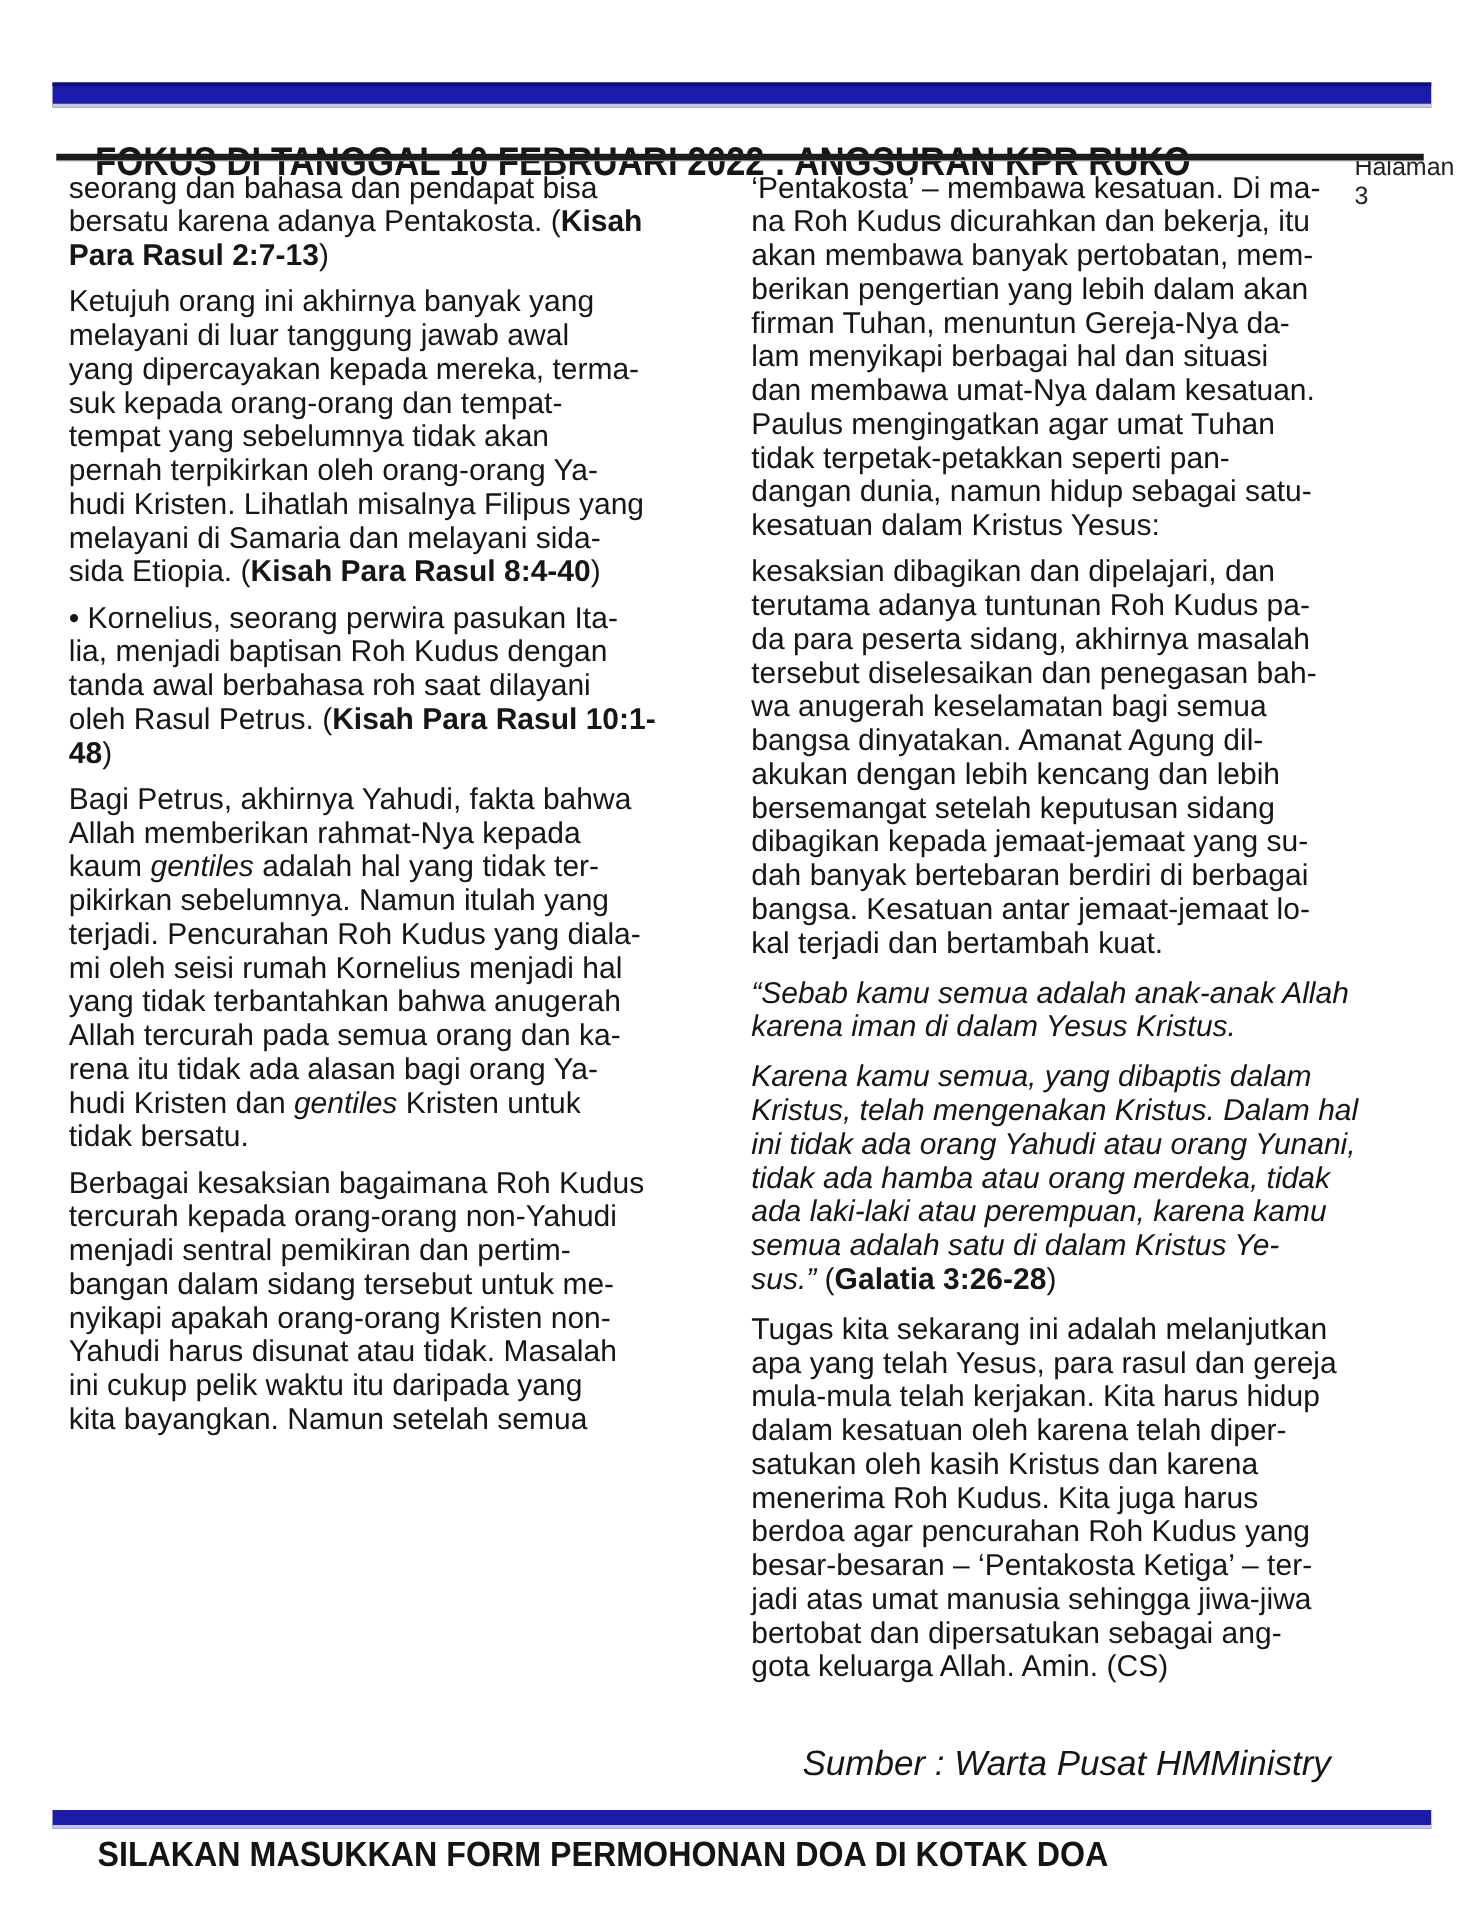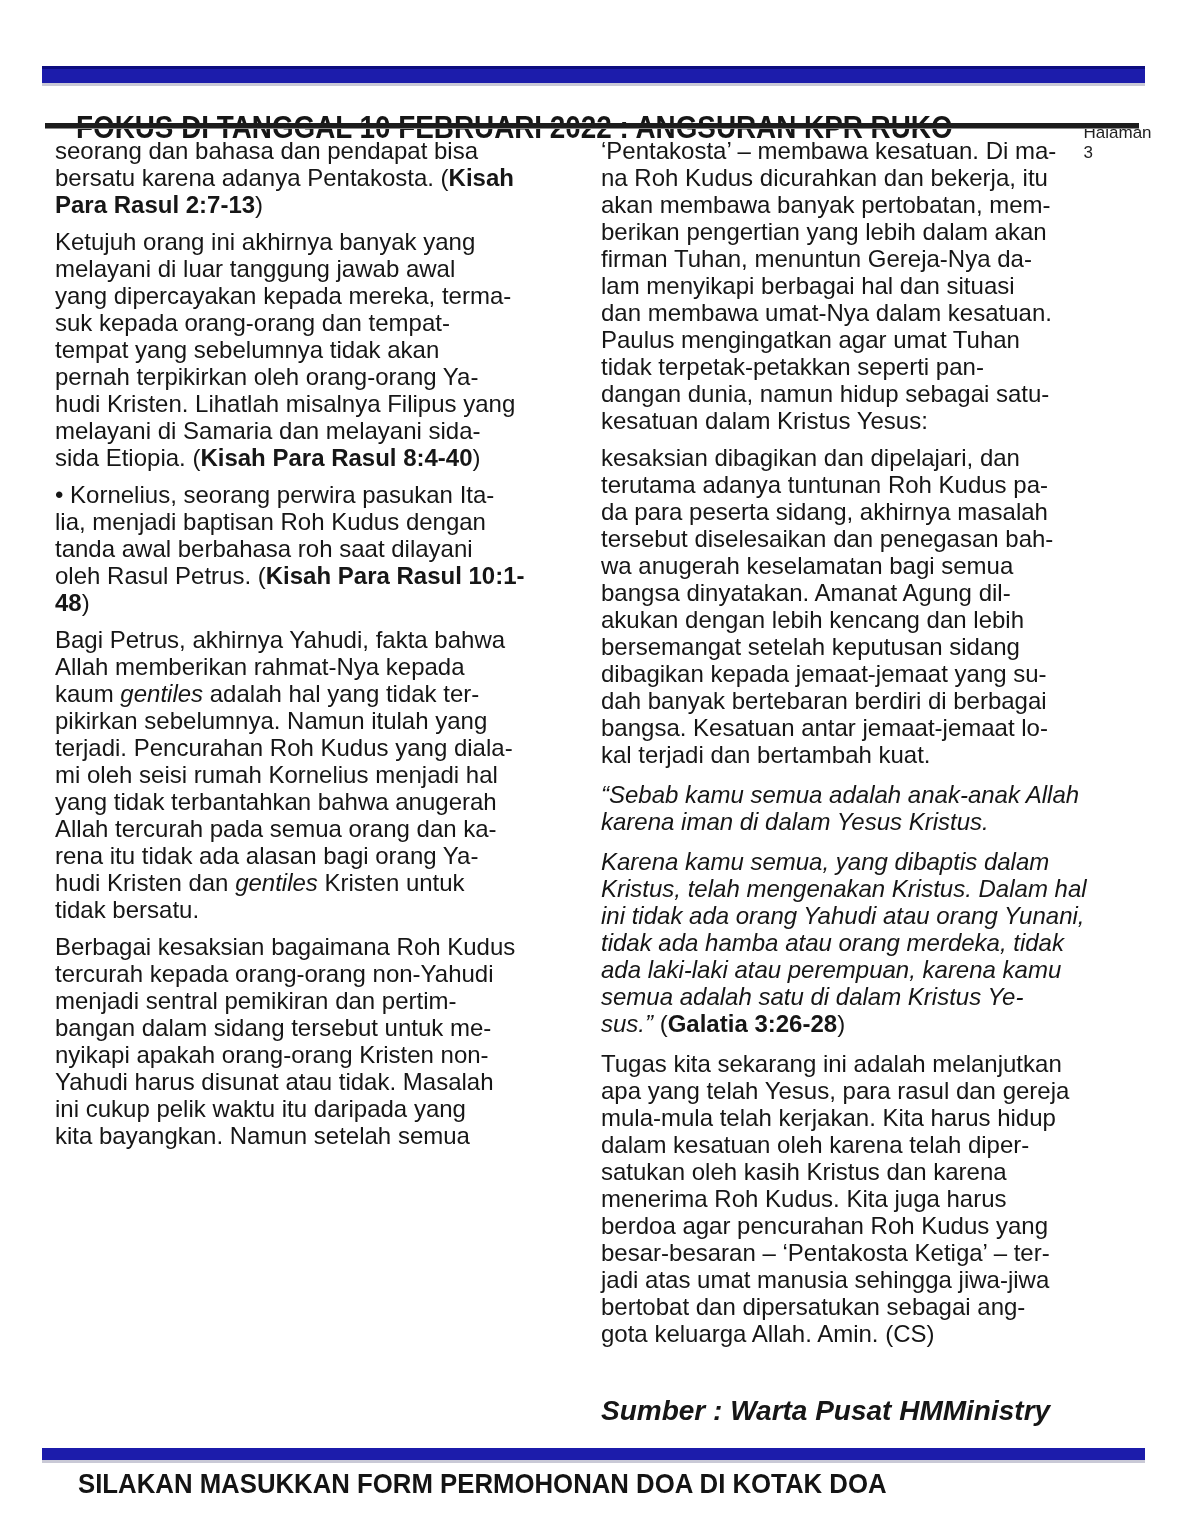--- a/index.html
+++ b/index.html
@@ -18,42 +18,42 @@
     border-bottom:3px solid #c9c9d6;
   }
   .header-row {
     position:absolute; top:88px; left:76px; right:44px; height:38px;
     display:flex; align-items:baseline; justify-content:space-between;
   }
   .header-title {
     font-weight:bold; font-size:32px; white-space:nowrap;
     transform:scaleX(.87); transform-origin:left center;
   }
-  .page-label { font-size:17px; color:#222;margin-top:35px; }
+  .page-label { font-size:20px; color:#222;margin-top:35px; }
   .header-rule {
     position:absolute; top:123px; left:45px; right:40px;
     border-top:5px solid #1c1c1c;
     border-bottom:1px solid #8a8a8a;
   }
   .content {
     position:absolute; top:137px; left:55px; width:1085px; height:1300px;
     display:flex; gap:31px; overflow:hidden;
   }
   .col-left  { width:515px; flex:none; }
   .col-right { flex:1; }
   p.para {
     margin:0 0 10px 0;
     font-size:24px; line-height:27px;
     white-space:pre-line;
   }
   p.para:first-child { margin-top:0; }
   .seg-n { }
   .seg-b { font-weight:700; }
   .seg-i { font-style:italic; }
-  .seg-bi { font-weight:700; font-style:italic; }
+  .seg-bi { font-weight:400; font-style:italic;margin-left:41px; }
   p.para.quote { margin:13px 0; }
   p.para.source {
     margin-top:48px;
     font-size:28px; line-height:32px;
   }
   .footer-bar {
     position:absolute; top:1448px; left:42px; right:34px; height:12px;
     background:#1c1cab;
     border-bottom:3px solid #c9c9d6;
   }

